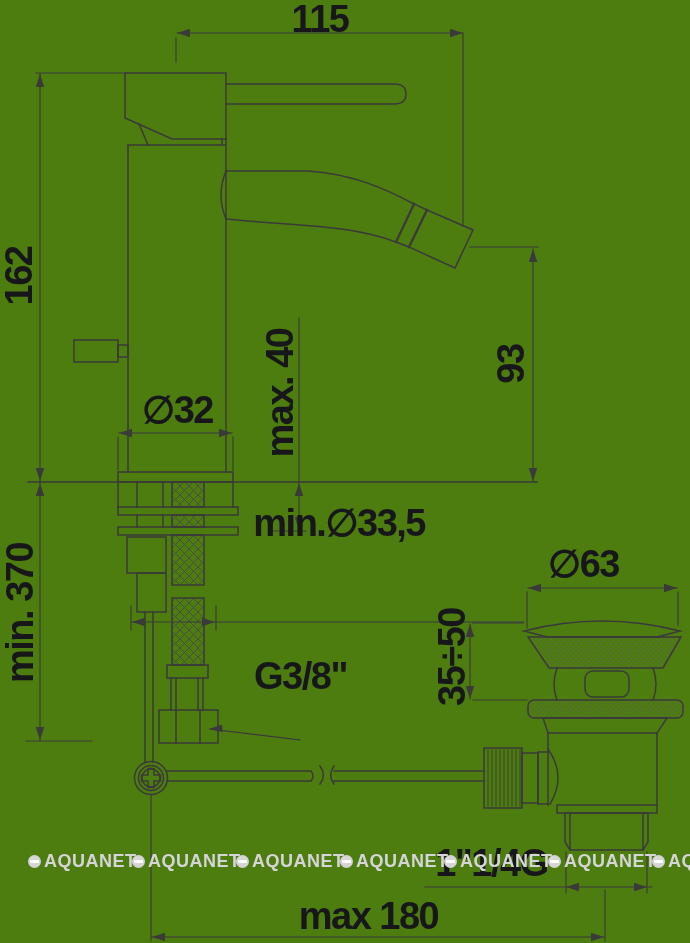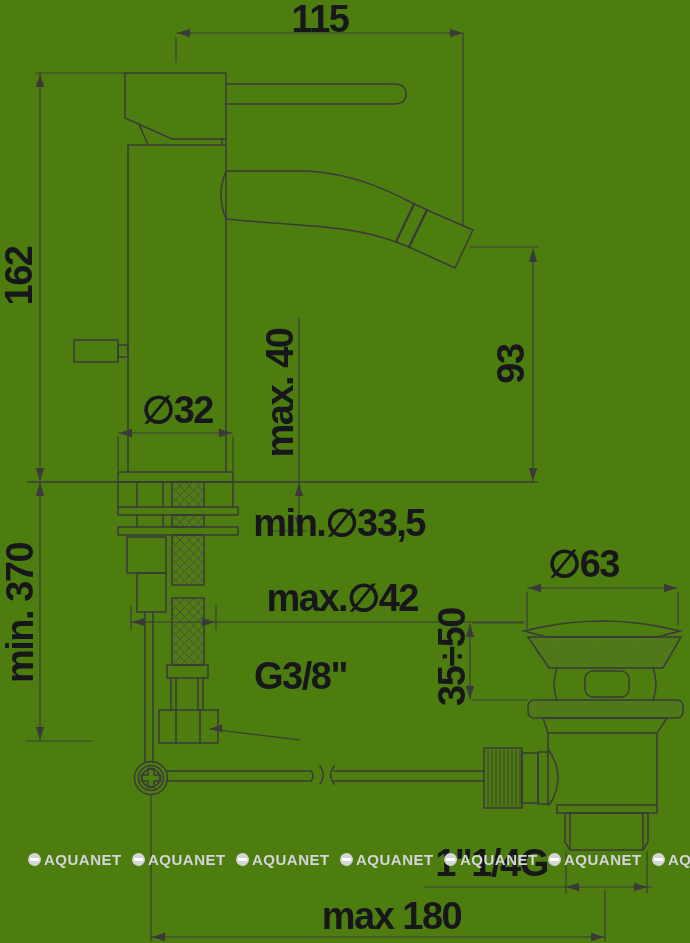--- a/index.html
+++ b/index.html
@@ -21,21 +21,21 @@
     line-height:1;
     color:#17171b;
     white-space:nowrap;
     pointer-events:none;
   }
   .vert{transform:rotate(-90deg);}
   .alignr{justify-content:flex-end;}
   .wm{
     position:absolute;
     display:flex;align-items:center;gap:3px;
-    font-weight:700;font-size:15px;letter-spacing:0.5px;
+    font-weight:700;font-size:18px;letter-spacing:0.5px;
     color:#d5d5d8;
   }
   .wm-icon{
     width:13px;height:13px;border-radius:50%;
     background:#d5d5d8;position:relative;flex:0 0 auto;
   }
   .wm-icon::after{
     content:"";position:absolute;left:2px;top:5px;width:9px;height:3px;background:#ffffff;
   }
 </style>
@@ -188,31 +188,30 @@
   <div class="label vert" style="left:-65px;top:593px;width:170px;height:40px;">min. 370</div>
 
   <div class="label vert" style="left:200px;top:373px;width:160px;height:40px;">max. 40</div>
 
   <div class="label vert" style="left:481px;top:344px;width:60px;height:40px;">93</div>
 
   <div class="label" style="left:115px;top:390px;width:125px;height:40px;">∅32</div>
 
   <div class="label alignr" style="left:205px;top:503px;width:220px;height:40px;">min.∅33,5</div>
 
-  <div class="label alignr" style="left:205px;top:578px;width:213px;height:40px;">max.∅42</div>
 
   <div class="label" style="left:228px;top:656px;width:145px;height:40px;">G3/8"</div>
 
   <div class="label" style="left:521px;top:544px;width:125px;height:40px;">∅63</div>
 
   <div class="label vert" style="left:392px;top:637px;width:120px;height:40px;">35÷50</div>
 
   <div class="label" style="left:409px;top:843px;width:165px;height:40px;">1"1/4G</div>
 
-  <div class="label" style="left:304px;top:896px;width:175px;height:40px;text-align:right;">max 180</div>
+  <div class="label" style="left:281px;top:896px;width:175px;height:40px;text-align:right;">max 180</div>
 
   <div class="wm" style="left:28px;top:851px;">
     <span class="wm-icon"></span>
     <span>AQUANET</span>
   </div>
   <div class="wm" style="left:132px;top:851px;">
     <span class="wm-icon"></span>
     <span>AQUANET</span>
   </div>
   <div class="wm" style="left:236px;top:851px;">

